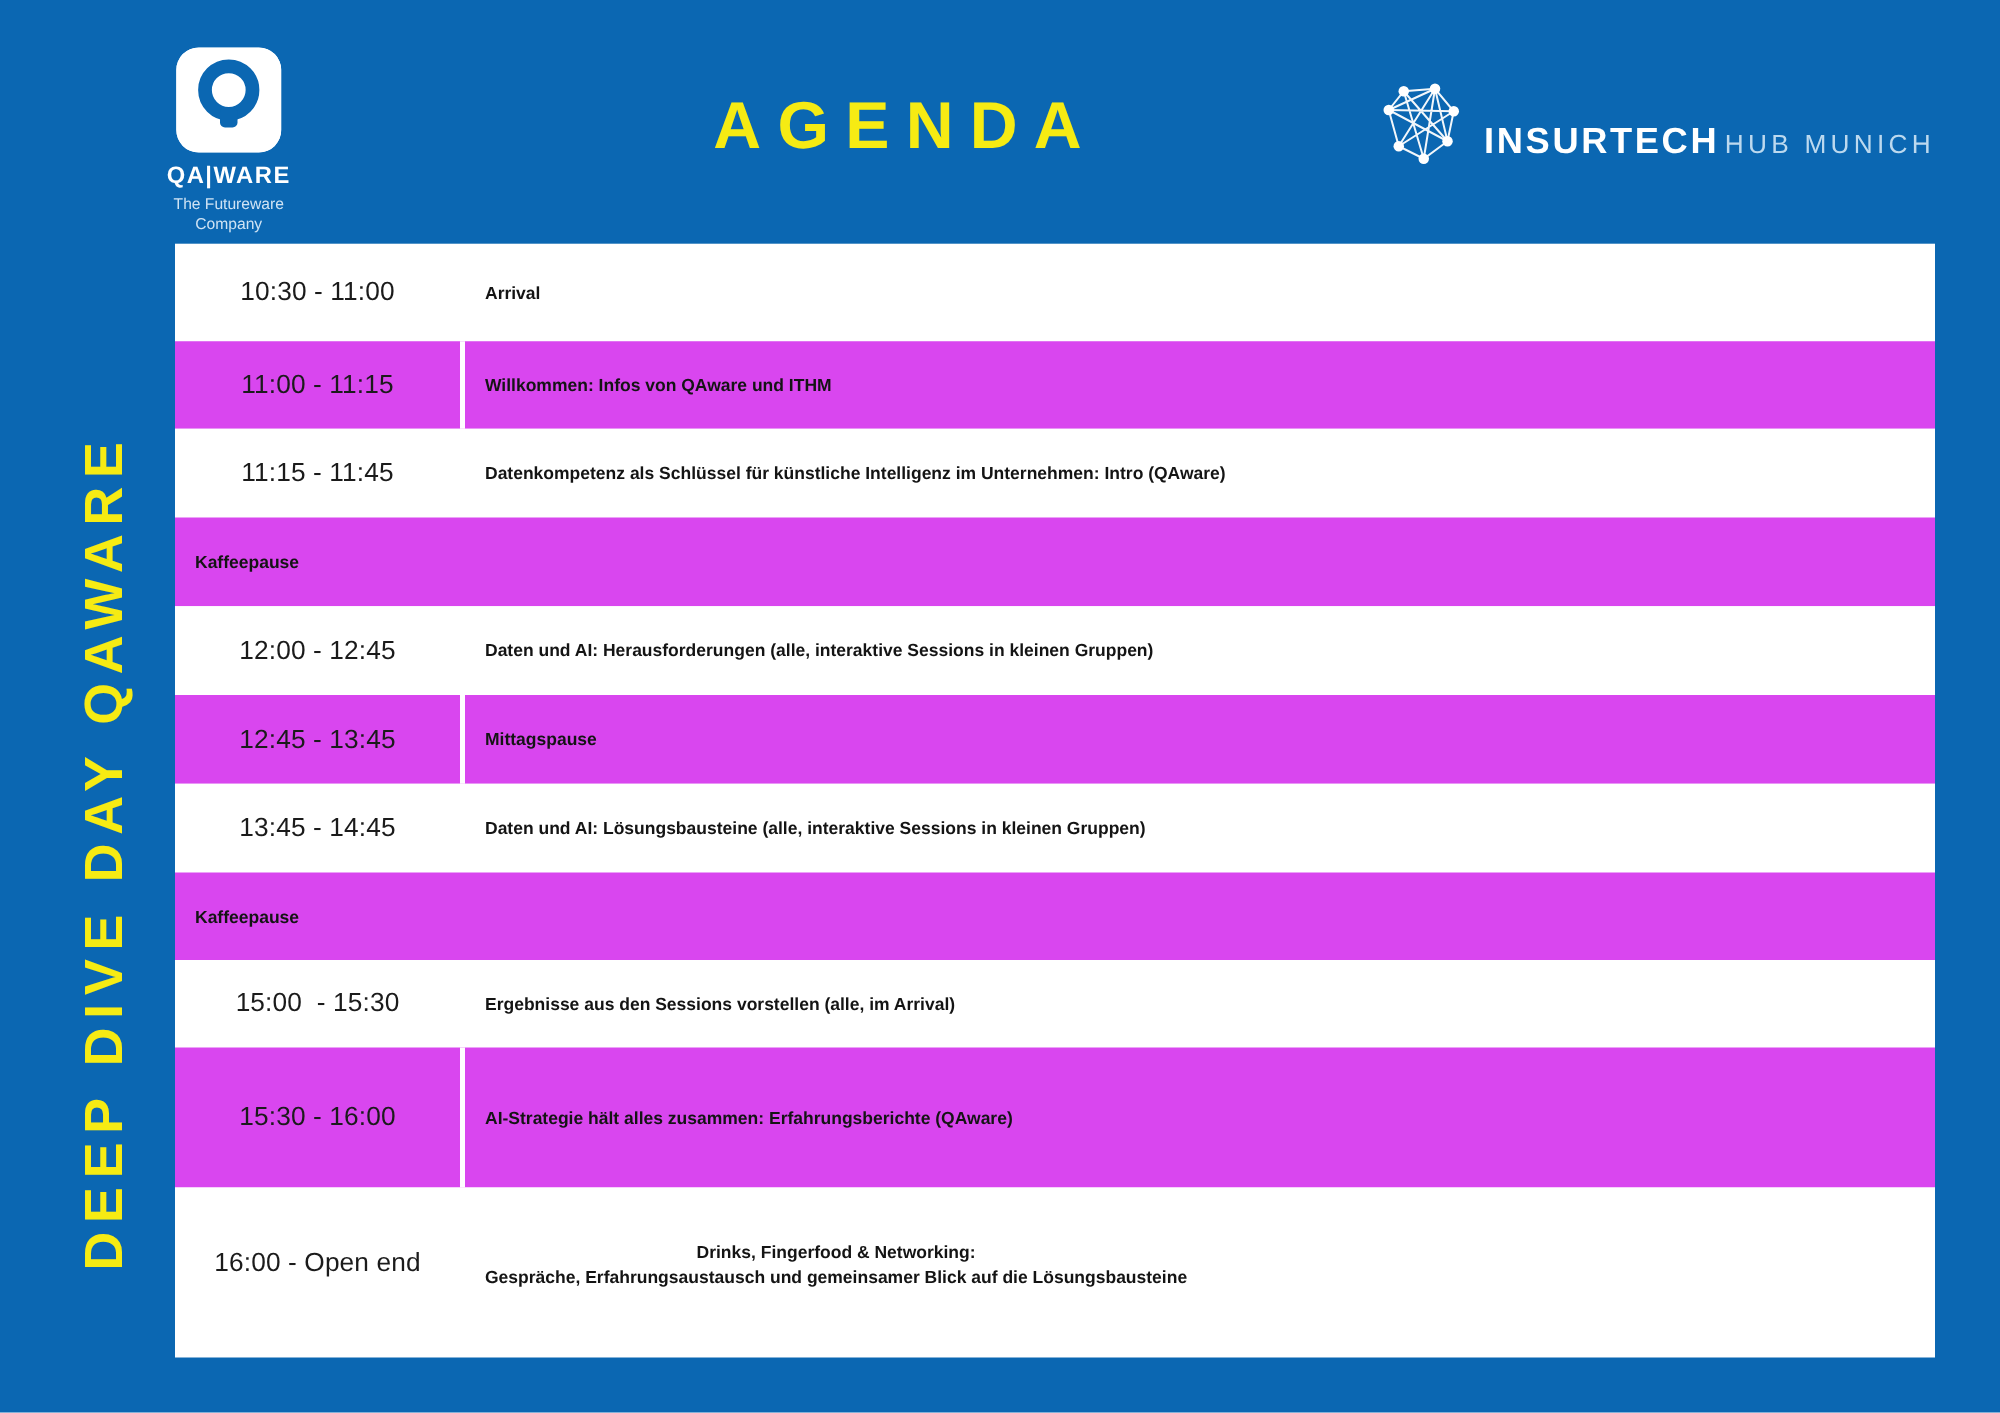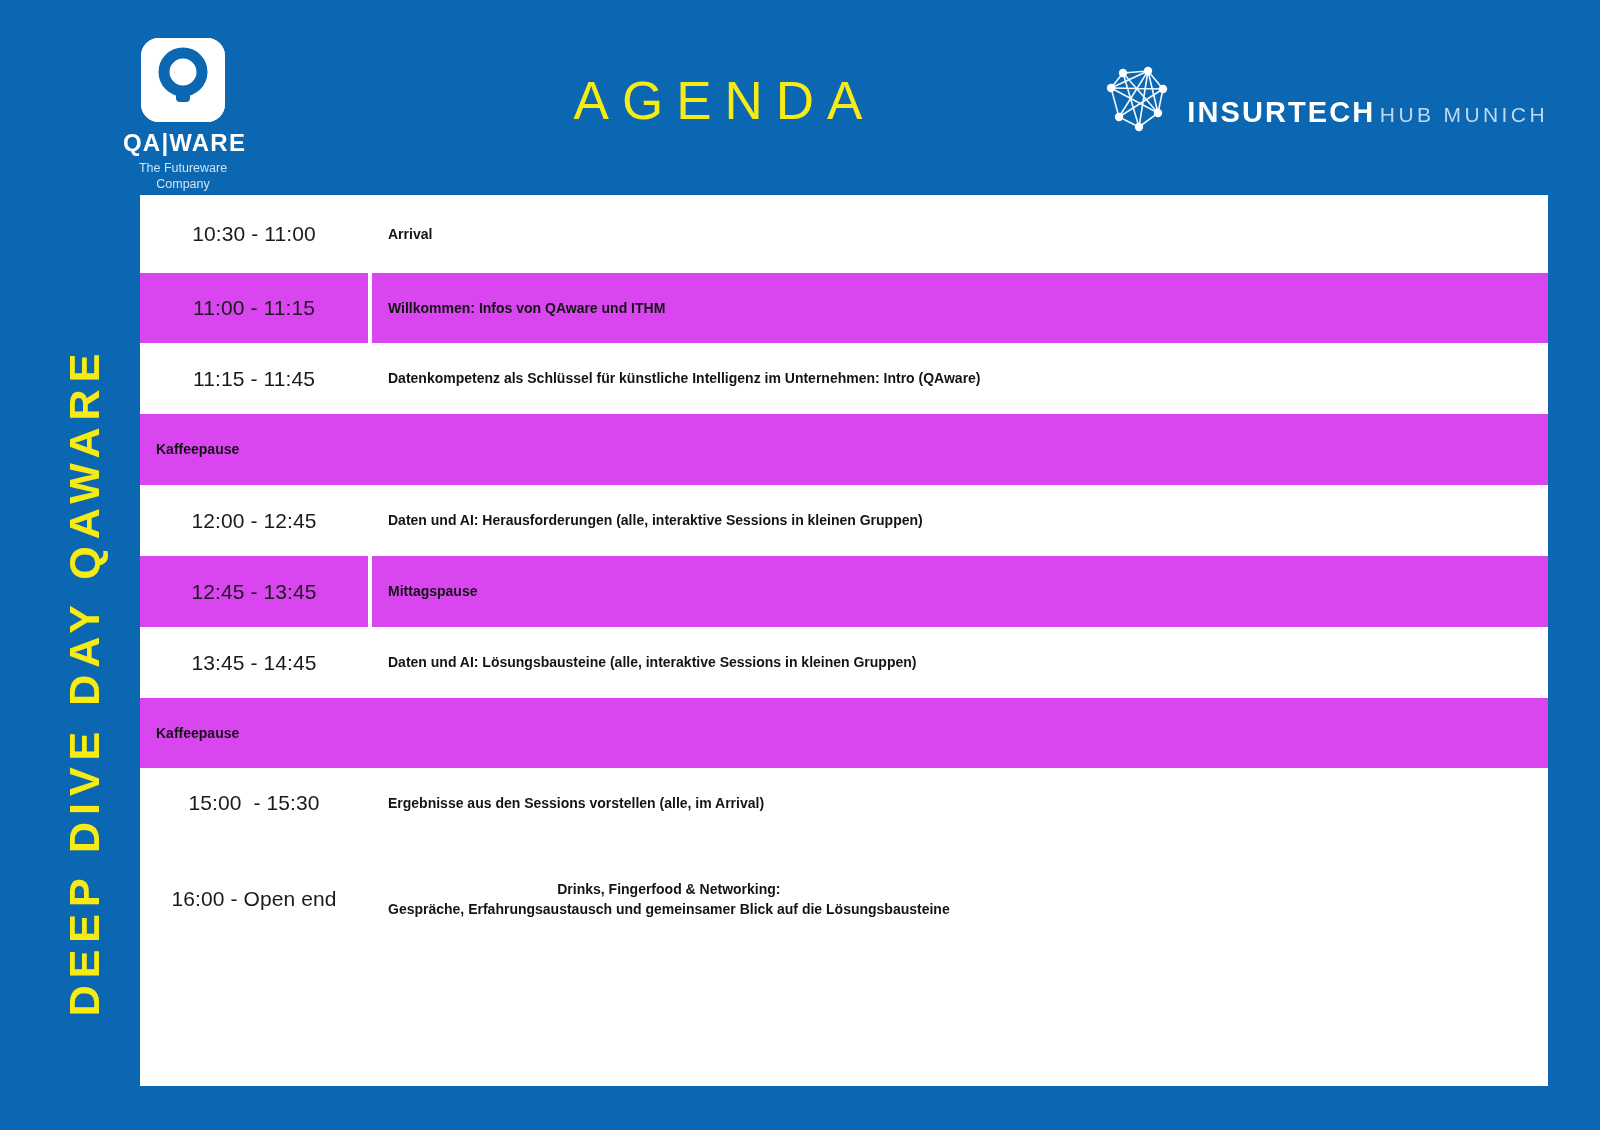--- a/index.html
+++ b/index.html
@@ -36,42 +36,42 @@
     height: 84px;
     margin: 0 auto;
     background: #ffffff;
     border-radius: 18px;
     display: block;
   }
   .qaware-mark svg { display: block; }
   .qaware-wordmark {
     margin-top: 9px;
     color: #ffffff;
-    font-size: 24px;
+    font-size: 19px;
     font-weight: bold;
     letter-spacing: 1.2px;
     line-height: 1;
   }
   .qaware-tagline {
     margin-top: 6px;
     color: #cfe3f4;
     font-size: 12.5px;
     line-height: 1.25;
     font-weight: normal;
   }
 
   .agenda-title {
     position: absolute;
     left: 0;
     top: 74px;
     width: 1436px;
     text-align: center;
     color: #F6EB13;
     font-size: 53px;
-    font-weight: normal;
+    font-weight: bold;
     letter-spacing: 13px;
     line-height: 1;
     text-indent: 13px;
   }
 
   .ithm-logo {
     position: absolute;
     right: 52px;
     top: 62px;
     display: flex;
@@ -281,20 +281,28 @@
       </div>
     </div>
     <div class="agenda-row white" style="height: 70px;">
       <div class="cell-time">15:00  - 15:30</div>
       <div class="cell-session">
         <div>
           <span class="line">Ergebnisse aus den Sessions vorstellen (alle, im Arrival)</span>
         </div>
       </div>
     </div>
+    <div class="agenda-row gray" style="height: 112px;">
+      <div class="cell-time">15:30 - 16:00</div>
+      <div class="cell-session">
+        <div>
+          <span class="line">AI-Strategie hält alles zusammen: Erfahrungsberichte (QAware)</span>
+        </div>
+      </div>
+    </div>
     <div class="agenda-row white" style="height: 122px;">
       <div class="cell-time">16:00 - Open end</div>
       <div class="cell-session">
         <div>
           <span class="line">Drinks, Fingerfood &amp; Networking:</span>
           <span class="line">Gespräche, Erfahrungsaustausch und gemeinsamer Blick auf die Lösungsbausteine</span>
         </div>
       </div>
     </div>
   </div>

